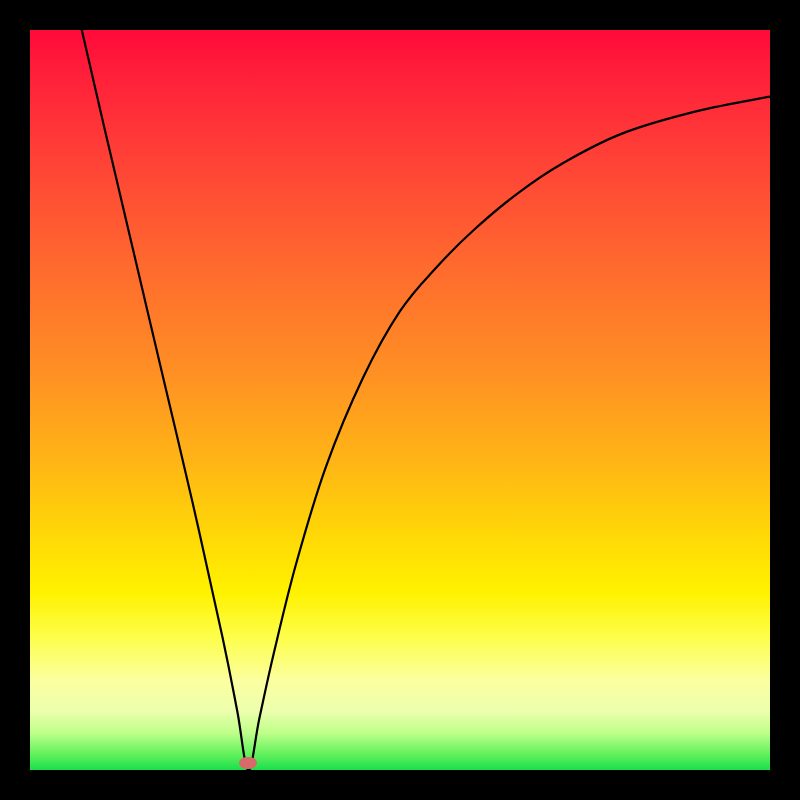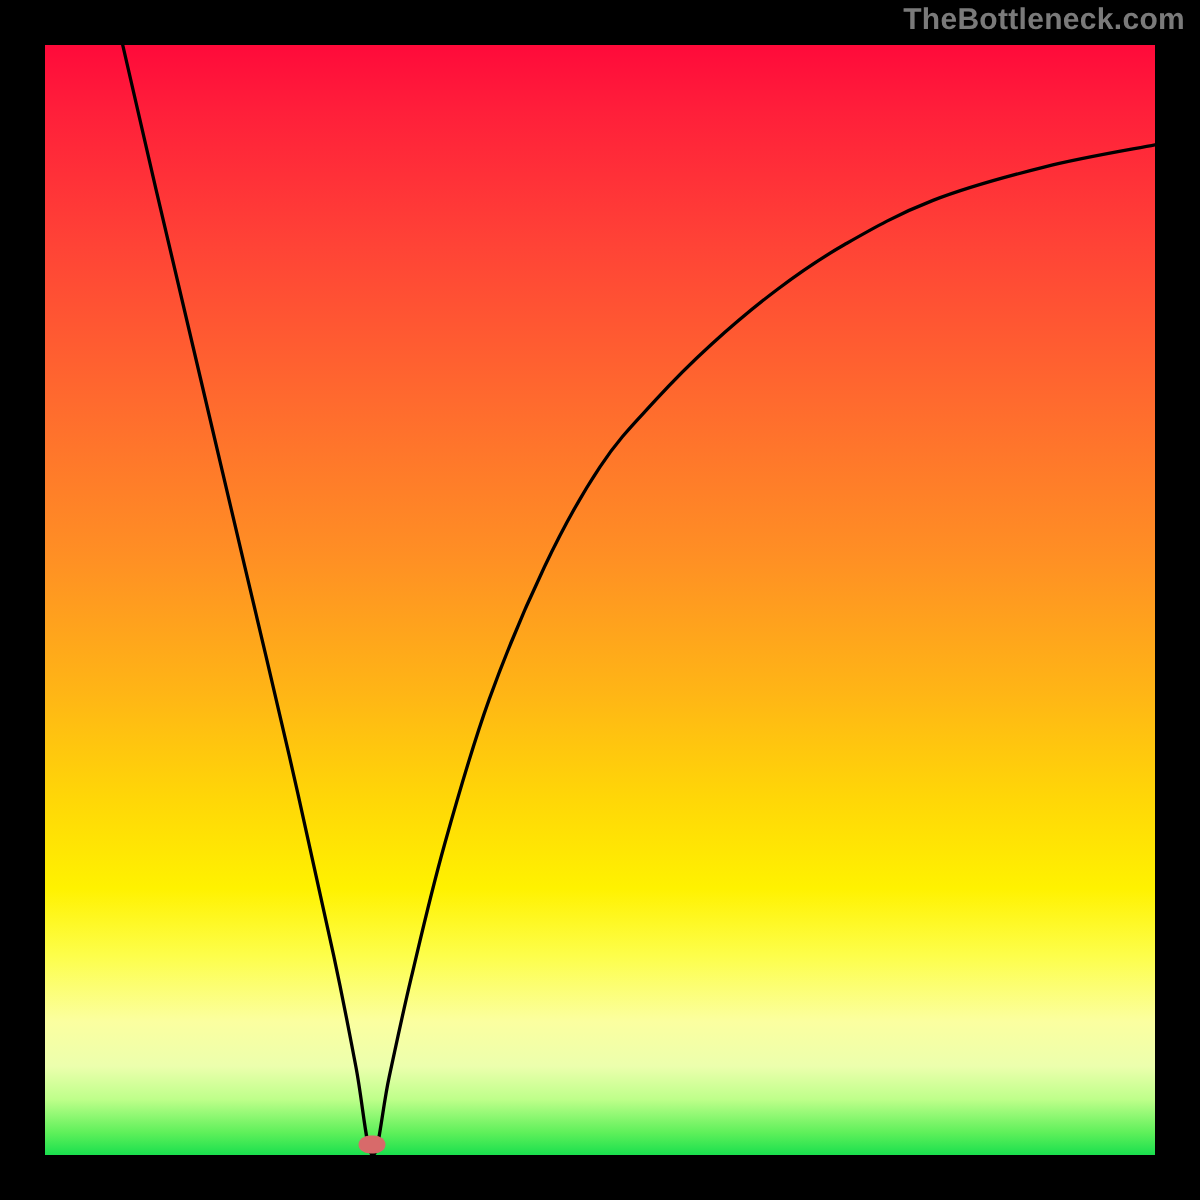--- a/index.html
+++ b/index.html
@@ -69,21 +69,20 @@
     border-radius: 50% / 60%;
     transform: translate(-50%, -50%);
     z-index: 5;
   }
 </style>
 </head>
 <body>
 
 <div class="frame">
 
-  <div class="watermark">TheBottleneck.com</div>
 
   <div class="plot-area">
     <div class="gradient"></div>
 
     <svg class="curve" viewBox="0 0 740 740" preserveAspectRatio="none">
       <path id="curve-path" fill="none" stroke="#000" stroke-width="2.2" stroke-linecap="round" d="M 51.80 0.00 C 55.80 17.32, 64.68 56.24, 74.00 96.20 C 83.32 136.16, 92.94 176.71, 103.60 222.00 C 114.26 267.29, 122.54 302.51, 133.20 347.80 C 143.86 393.09, 152.14 426.98, 162.80 473.60 C 173.46 520.22, 184.41 569.50, 192.40 606.80 C 200.39 644.10, 202.54 656.82, 207.20 680.80 C 211.86 704.78, 214.30 738.67, 218.30 740.00 C 222.30 741.33, 224.74 709.51, 229.40 688.20 C 234.06 666.89, 237.54 649.57, 244.20 621.60 C 250.86 593.63, 257.08 566.10, 266.40 532.80 C 275.72 499.50, 284.01 469.90, 296.00 436.60 C 307.99 403.30, 319.68 375.77, 333.00 347.80 C 346.32 319.83, 356.68 301.18, 370.00 281.20 C 383.32 261.22, 393.68 251.45, 407.00 236.80 C 420.32 222.15, 429.35 213.12, 444.00 199.80 C 458.65 186.48, 472.42 174.79, 488.40 162.80 C 504.38 150.81, 514.15 143.86, 532.80 133.20 C 551.45 122.54, 568.02 112.92, 592.00 103.60 C 615.98 94.28, 639.36 88.06, 666.00 81.40 C 692.64 74.74, 726.68 69.26, 740.00 66.60"></path>
     </svg>
 
     <div id="marker" class="marker" style="left: 218.3px; top: 732.6px;"></div>
   </div>

